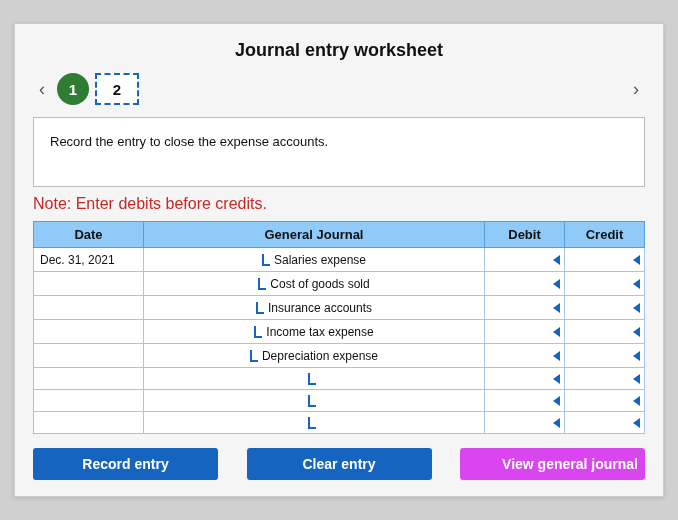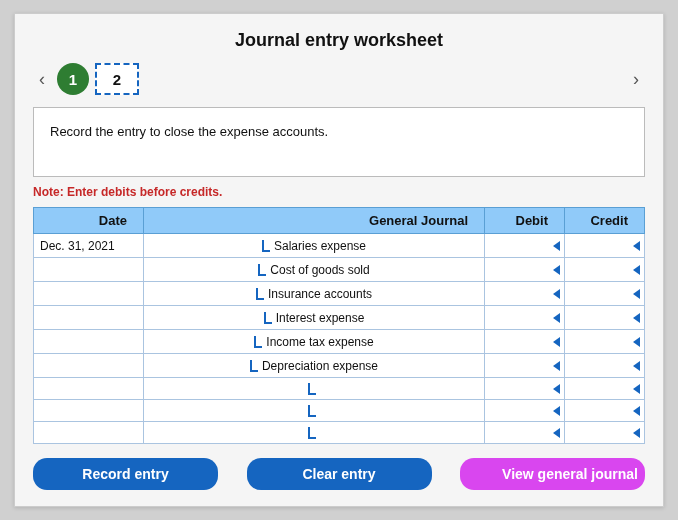--- a/index.html
+++ b/index.html
@@ -75,34 +75,33 @@
       border: 1px solid #bbb;
       padding: 14px 16px;
       margin-bottom: 8px;
       min-height: 70px;
       color: #111;
       font-size: 13px;
       line-height: 1.5;
     }
     .note-text {
       color: #c62828;
-      font-size: 12px;
+      font-size: 16px;
       margin-bottom: 8px;
-      font-weight: bold;
     }
     table {
       width: 100%;
       border-collapse: collapse;
       margin-bottom: 14px;
     }
     thead tr th {
       background: #90caf9;
       border: 1px solid #5a9fd4;
       padding: 5px 16px;
-      text-align: right;
+      text-align: center;
       font-weight: bold;
       color: #111;
       font-size: 13px;
     }
     thead tr th.date-col { width: 110px; }
     thead tr th.journal-col { }
     thead tr th.debit-col { width: 80px; }
     thead tr th.credit-col { width: 80px; }
     tbody tr td {
       border: 1px solid #aac4e0;
@@ -157,21 +156,21 @@
       justify-content: space-between;
       margin-top: 4px;
     }
     .btn {
       padding: 8px 0;
       font-size: 14px;
       font-weight: bold;
       color: white;
       border: none;
       cursor: pointer;
-      border-radius: 14px;
+      border-radius: 3px;
       width: 185px;
       text-align: center;
     }
     .btn-record { background: #1565c0; }
     .btn-clear { background: #1565c0; }
     .btn-view { background: #d946ef; padding-left: 35px; }
   </style>
 </head>
 <body>
 
@@ -214,26 +213,20 @@
           <td class="credit-cell"></td>
         </tr>
         <tr>
           <td class="date-cell"></td>
           <td class="journal-cell">Insurance accounts</td>
           <td class="debit-cell"></td>
           <td class="credit-cell"></td>
         </tr>
         <tr>
           <td class="date-cell"></td>
-          <td class="journal-cell">Interest expense</td>
-          <td class="debit-cell"></td>
-          <td class="credit-cell"></td>
-        </tr>
-        <tr>
-          <td class="date-cell"></td>
           <td class="journal-cell">Income tax expense</td>
           <td class="debit-cell"></td>
           <td class="credit-cell"></td>
         </tr>
         <tr>
           <td class="date-cell"></td>
           <td class="journal-cell">Depreciation expense</td>
           <td class="debit-cell"></td>
           <td class="credit-cell"></td>
         </tr>

